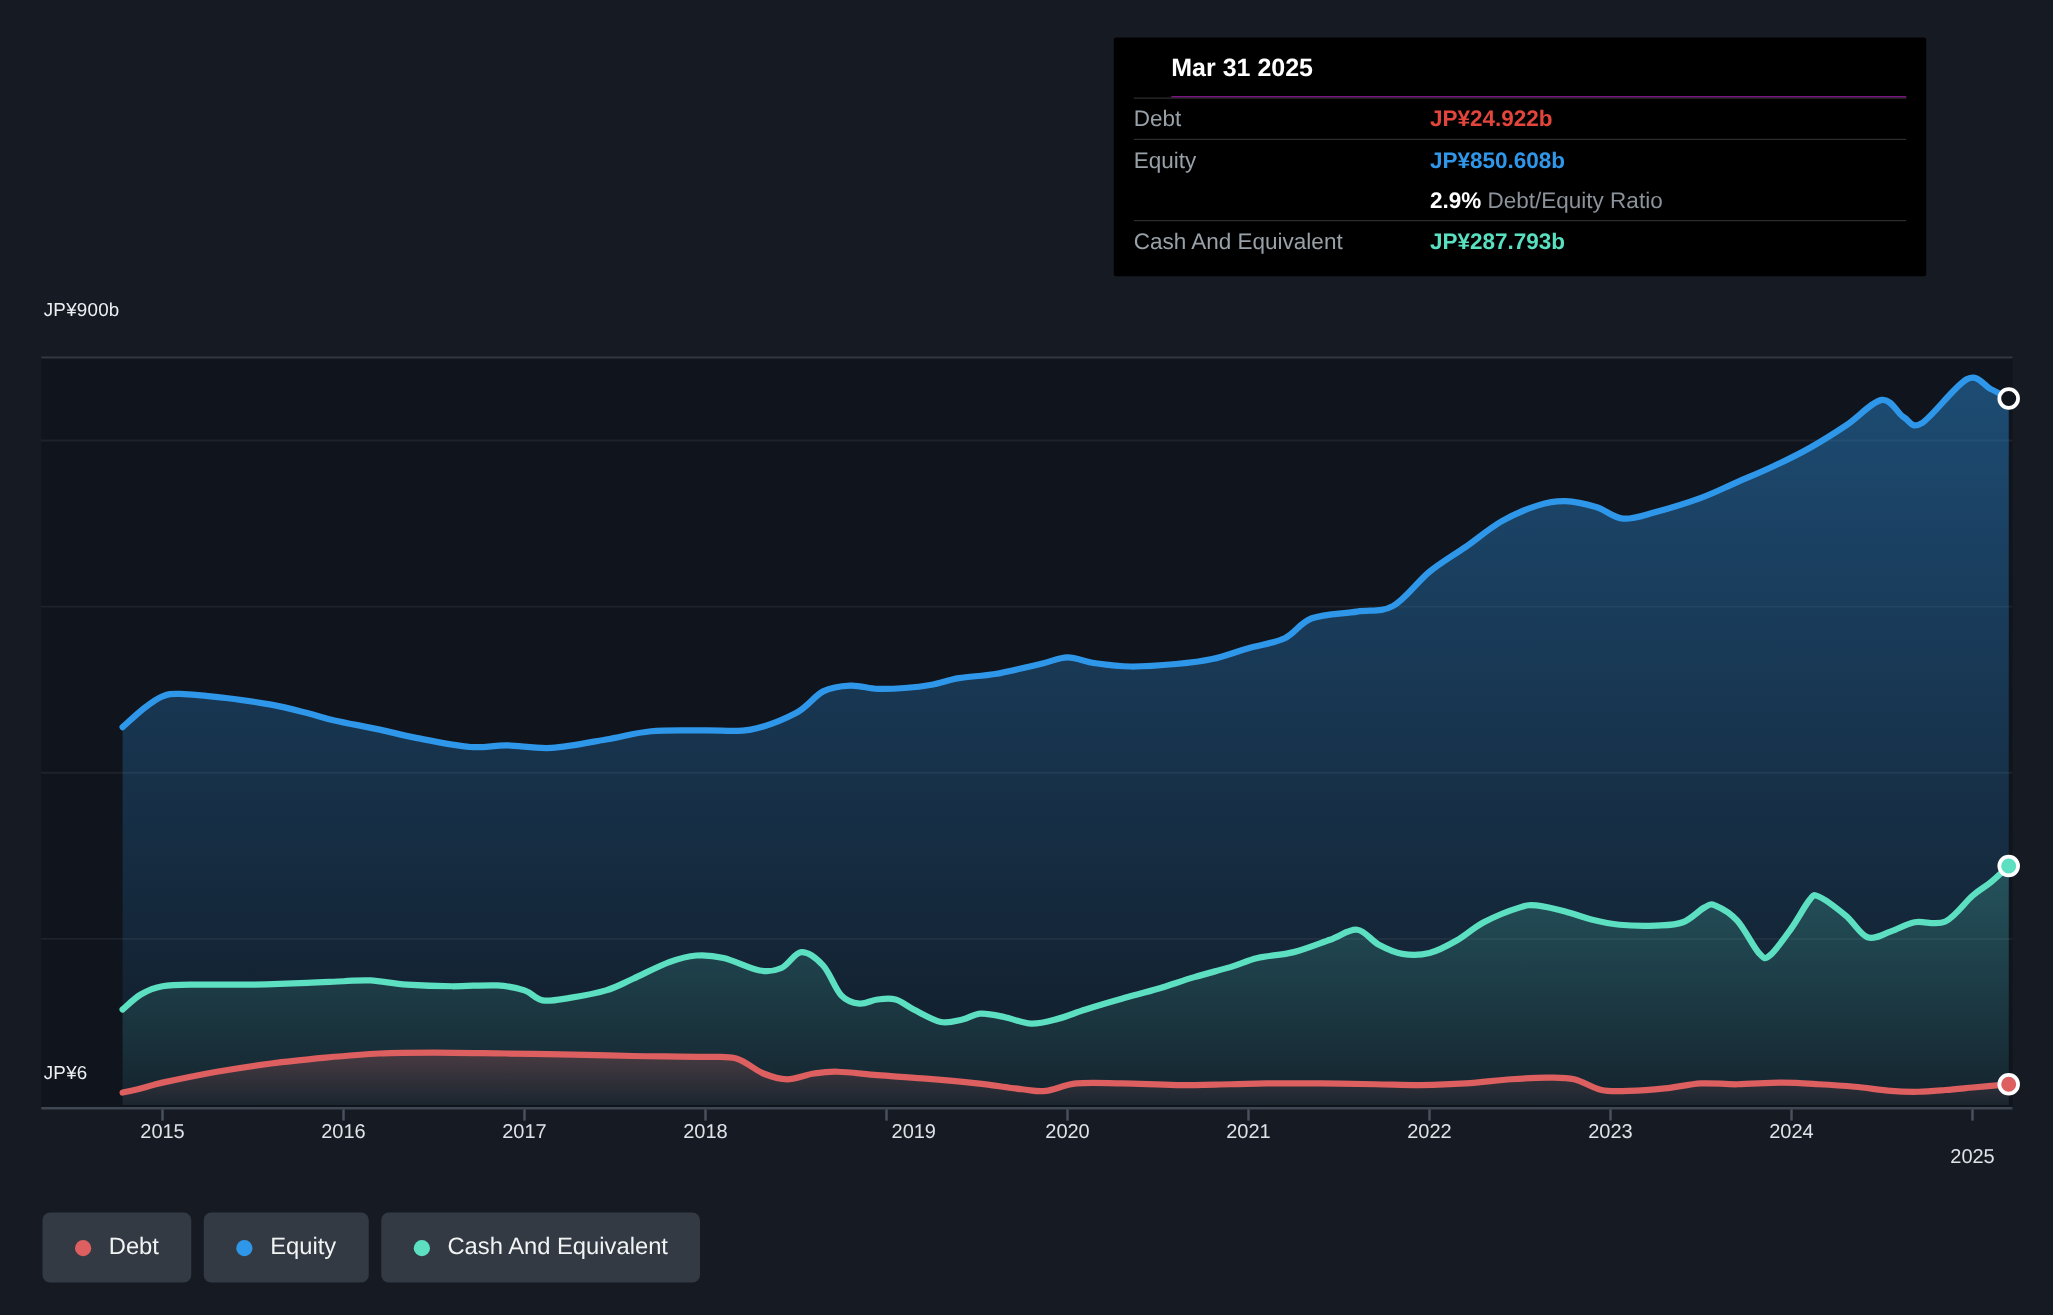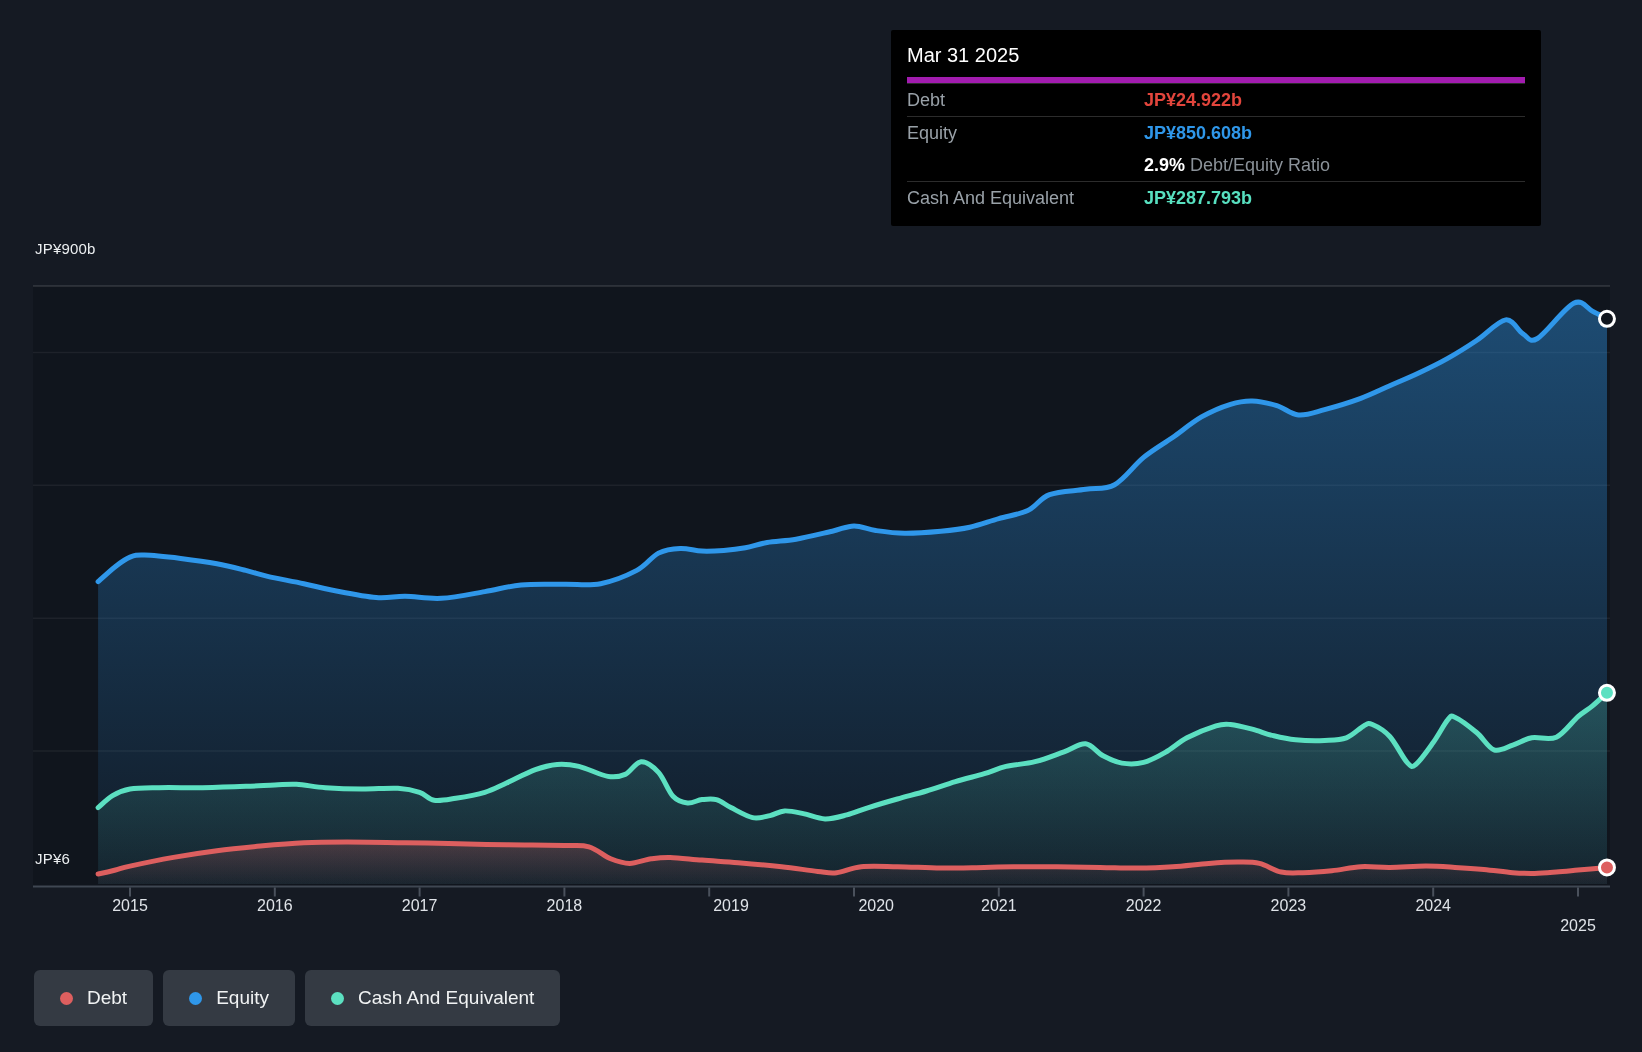--- a/index.html
+++ b/index.html
@@ -28,22 +28,22 @@
   }
 
   
   .tooltip{
     position:absolute;left:891px;top:30px;width:650px;
     background:#000;color:#fff;
     padding:14px 16px 12px 16px;box-sizing:border-box;
     border-radius:2px;
   }
   .tooltip .tt-title{
-    font-size:20px;font-weight:normal;color:#ffffff;
-    padding-bottom:10px;border-bottom:6px solid #a21caf;
+    font-size:20px;font-weight:bold;color:#ffffff;
+    padding-bottom:10px;border-bottom:1px solid #a21caf;margin-left:30px;
   }
   .tt-row{
     display:grid;grid-template-columns:237px 1fr;align-items:center;
     min-height:32px;font-size:18px;
   }
   .tt-row.bordered{border-top:1px solid #2c2c2c;}
   .tt-label{color:#99a1a8;}
   .tt-value{font-weight:bold;}
   .tt-value.debt{color:#e2453c;}
   .tt-value.equity{color:#2f97ea;}
@@ -120,21 +120,21 @@
 
   <div class="y-label top">JP¥900b</div>
   <div class="y-label bottom">JP¥6</div>
 
   <div id="x-labels">
       <div class="x-label" style="left: 130px;">2015</div>
       <div class="x-label" style="left: 274.8px;">2016</div>
       <div class="x-label" style="left: 419.6px;">2017</div>
       <div class="x-label" style="left: 564.4px;">2018</div>
       <div class="x-label" style="left: 731px;">2019</div>
-      <div class="x-label" style="left: 854px; text-align: right;">2020</div>
+      <div class="x-label" style="left: 854px;">2020</div>
       <div class="x-label" style="left: 998.8px;">2021</div>
       <div class="x-label" style="left: 1143.6px;">2022</div>
       <div class="x-label" style="left: 1288.4px;">2023</div>
       <div class="x-label" style="left: 1433.2px;">2024</div>
       <div class="x-label" style="left: 1578px; margin-top: 20px;">2025</div>
     </div>
 
   <div class="tooltip">
     <div class="tt-title">Mar 31 2025</div>
     <div class="tt-row bordered">

